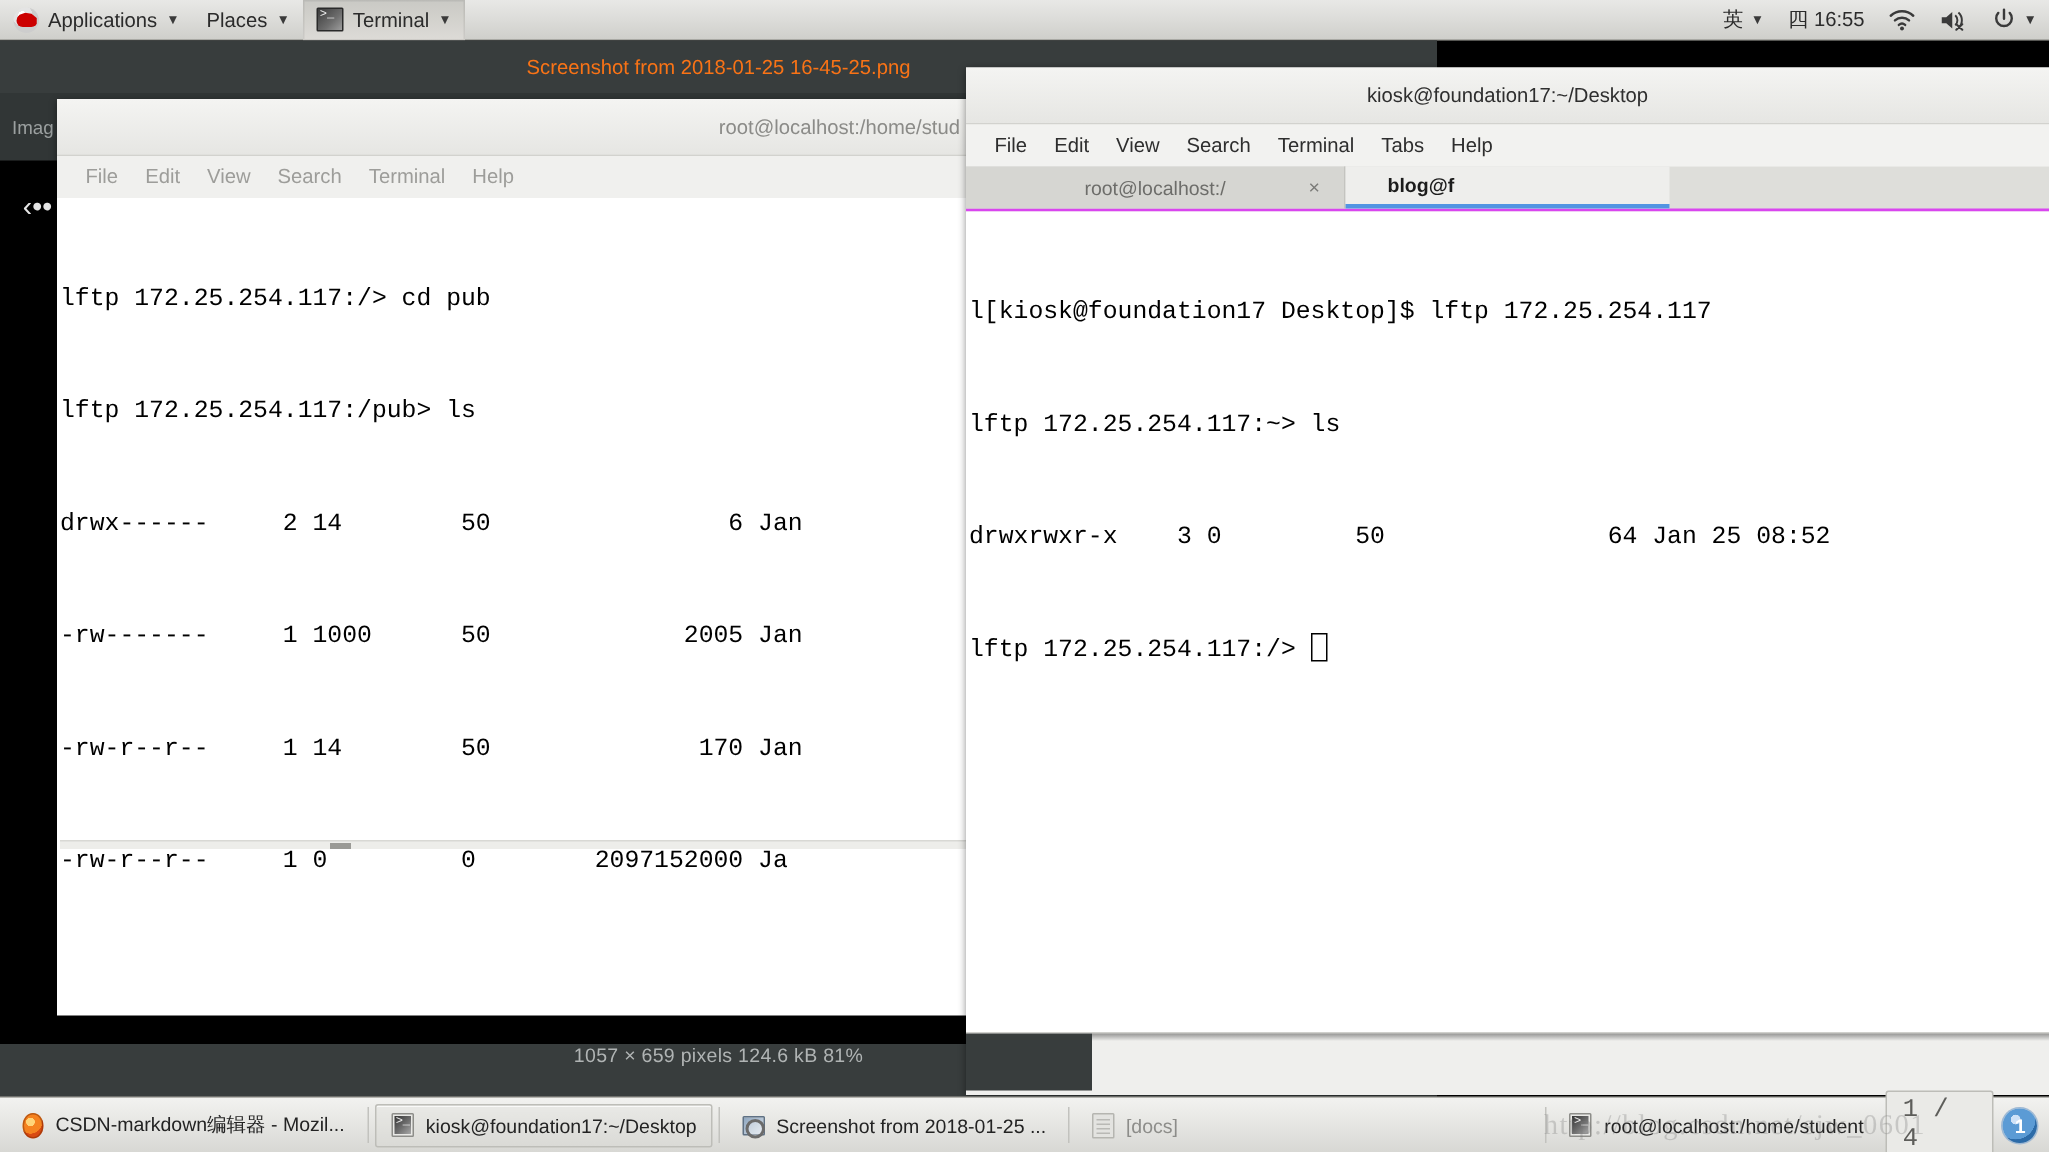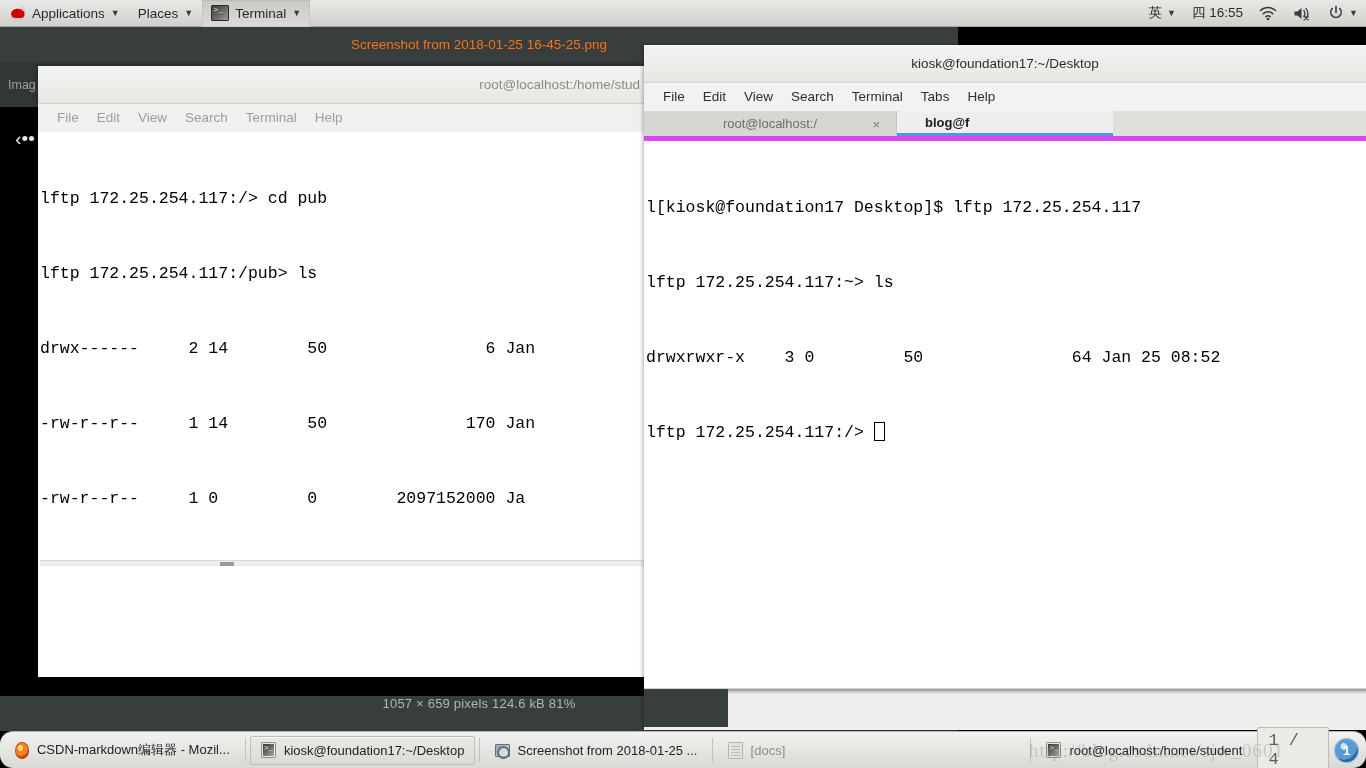--- a/index.html
+++ b/index.html
@@ -115,21 +115,21 @@
     background:#ededea; border-top:1px solid #d8d8d4;
   }
   .scroll-nub { position:absolute; top:1px; height:4px; background:#9a9a96; }
 
   
   #term-front { left:644px; top:45px; width:722px; height:685px; }
   #term-front .term-titlebar { color:#2e2e2e; }
   #term-front .term-menubar { color:#2e2e2e; background:#f2f2f0; }
   #term-front-tabs {
     height:30px; display:flex; align-items:stretch;
-    background:#dededa; border-bottom:5px solid #d946ef; font-size:13px;
+    background:#dededa; border-bottom:2px solid #d946ef; font-size:13px;
   }
   .tab {
     display:flex; align-items:center; justify-content:center; position:relative;
     width:253px; color:#6d6d6a;
   }
   .tab.inactive { background:#d6d6d2; border-right:1px solid #c4c4c0; }
   .tab.active {
     background:#eeeeec; color:#1c1c1c; font-weight:bold;
     border-bottom:3px solid #5294e2; width:216px;
     justify-content:flex-start; padding-left:28px;
@@ -154,21 +154,21 @@
     display:inline-block; width:11px; height:19px;
     border:1.5px solid #000; vertical-align:-4px;
   }
 
   
   #taskbar {
     position:absolute; left:0; bottom:0; width:1366px; height:37px;
     background: linear-gradient(to bottom,#f2f2f0 0%, #e4e4e1 55%, #d8d8d4 100%);
     border-top:1px solid #b5b5b0;
     display:flex; align-items:center; padding:0 4px; gap:4px;
-    font-size:13px; color:#232323;border-radius:13px;
+    font-size:13px; color:#232323;
   }
   .task-btn {
     display:flex; align-items:center; gap:8px;
     height:29px; padding:0 10px; max-width:240px;
     border:1px solid transparent; border-radius:2px;
     white-space:nowrap; overflow:hidden;
   }
   .task-btn.raised {
     background: linear-gradient(to bottom,#e9e9e6,#dadad6);
     border:1px solid #bdbdb8;
@@ -312,20 +312,21 @@
       <span>Edit</span>
       <span>View</span>
       <span>Search</span>
       <span>Terminal</span>
       <span>Help</span>
     </div>
     <div class="term-body">
       <div>lftp 172.25.254.117:/&gt; cd pub</div>
       <div>lftp 172.25.254.117:/pub&gt; ls</div>
       <div>drwx------     2 14        50                6 Jan</div>
+      <div>-rw-------     1 1000      50             2005 Jan</div>
       <div>-rw-r--r--     1 14        50              170 Jan</div>
       <div>-rw-r--r--     1 0         0        2097152000 Ja</div>
       
       
       
       
       
       
       
       

